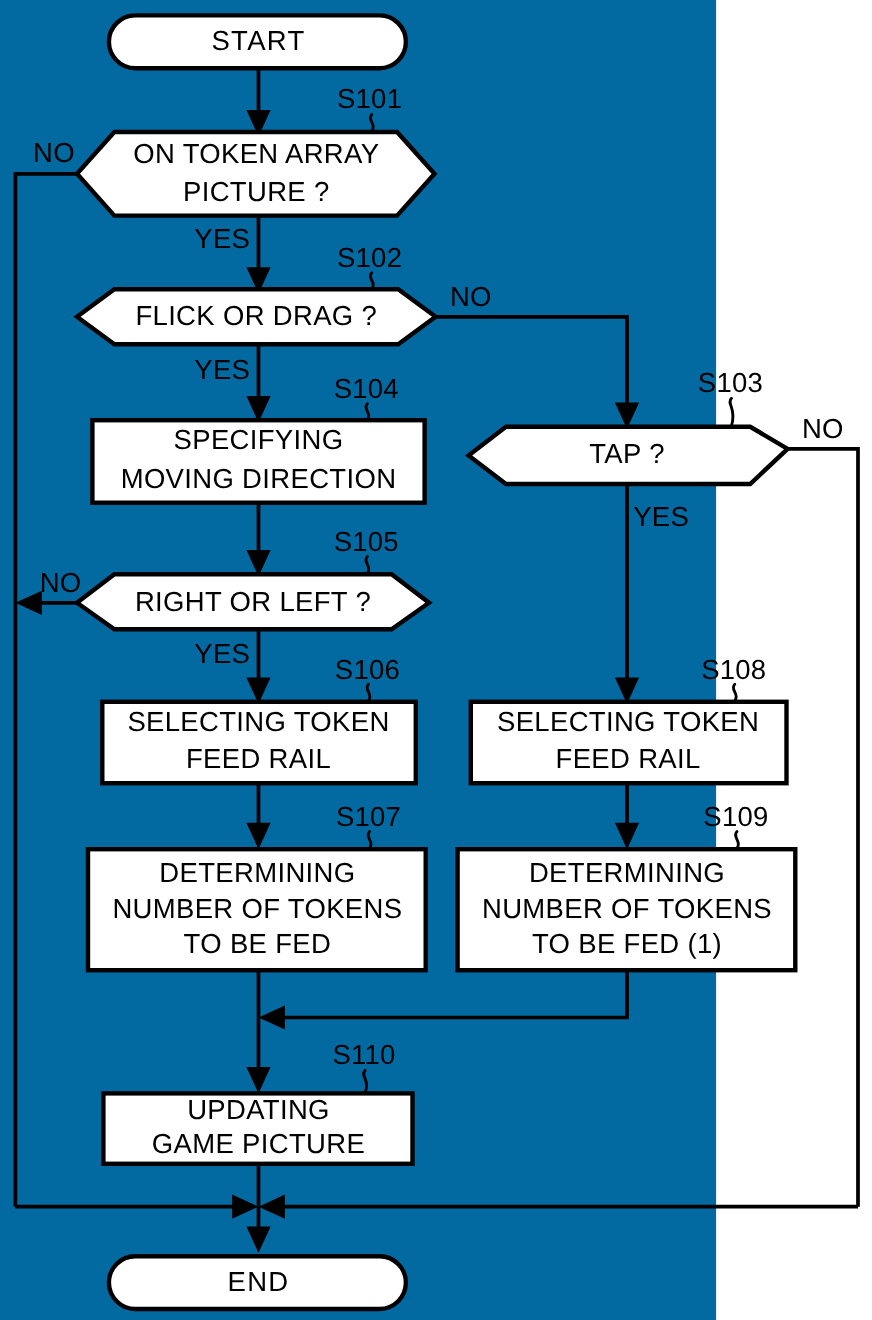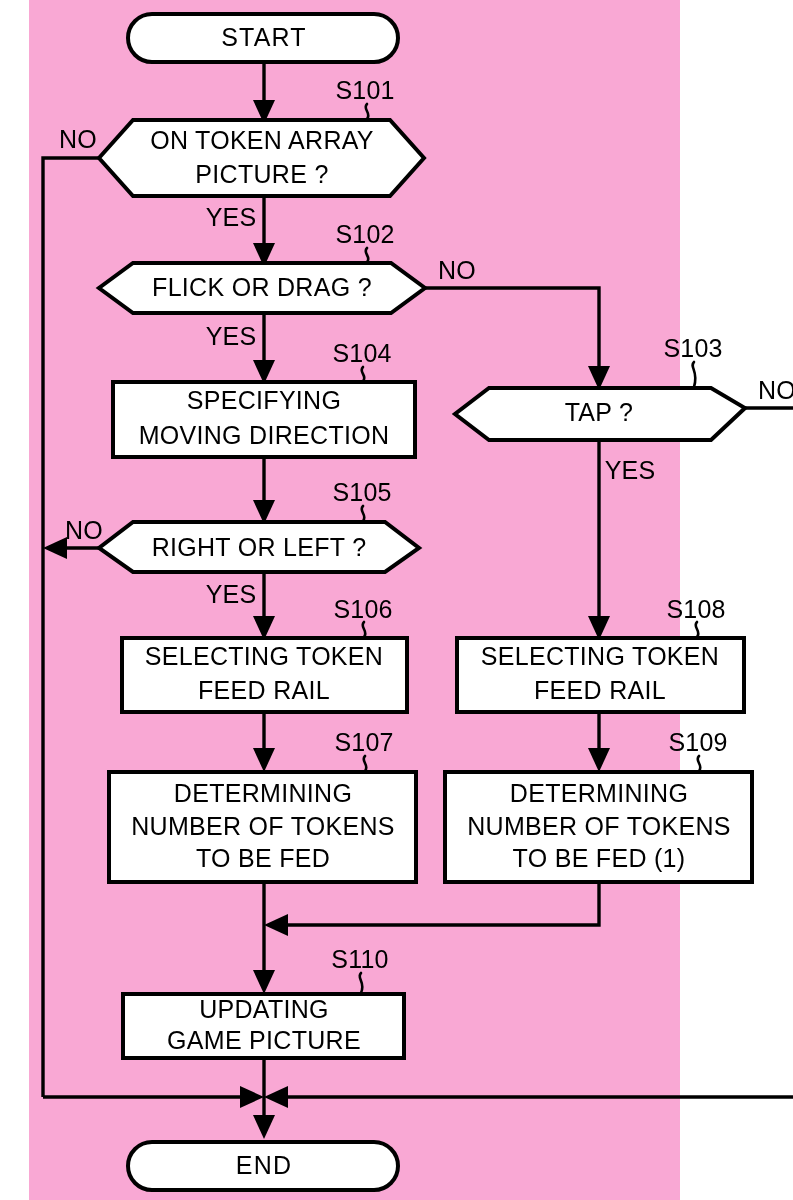--- a/index.html
+++ b/index.html
@@ -10,22 +10,21 @@
   body {
     width: 793px;
     height: 1200px;
     overflow: hidden;
     font-family: "Liberation Sans", sans-serif;
   }
   #flowchart-root {
     position: relative;
     width: 651px;
     height: 1200px;
-    background: #f9a8d4;
-    margin-left: 29px;
+    background: #0369a1;
   }
   svg#flow-svg {
     display: block;
     width: 793px;
     height: 1200px;
   }
   .shape-line {
     fill: #ffffff;
     stroke: #000000;
     stroke-width: 4;

